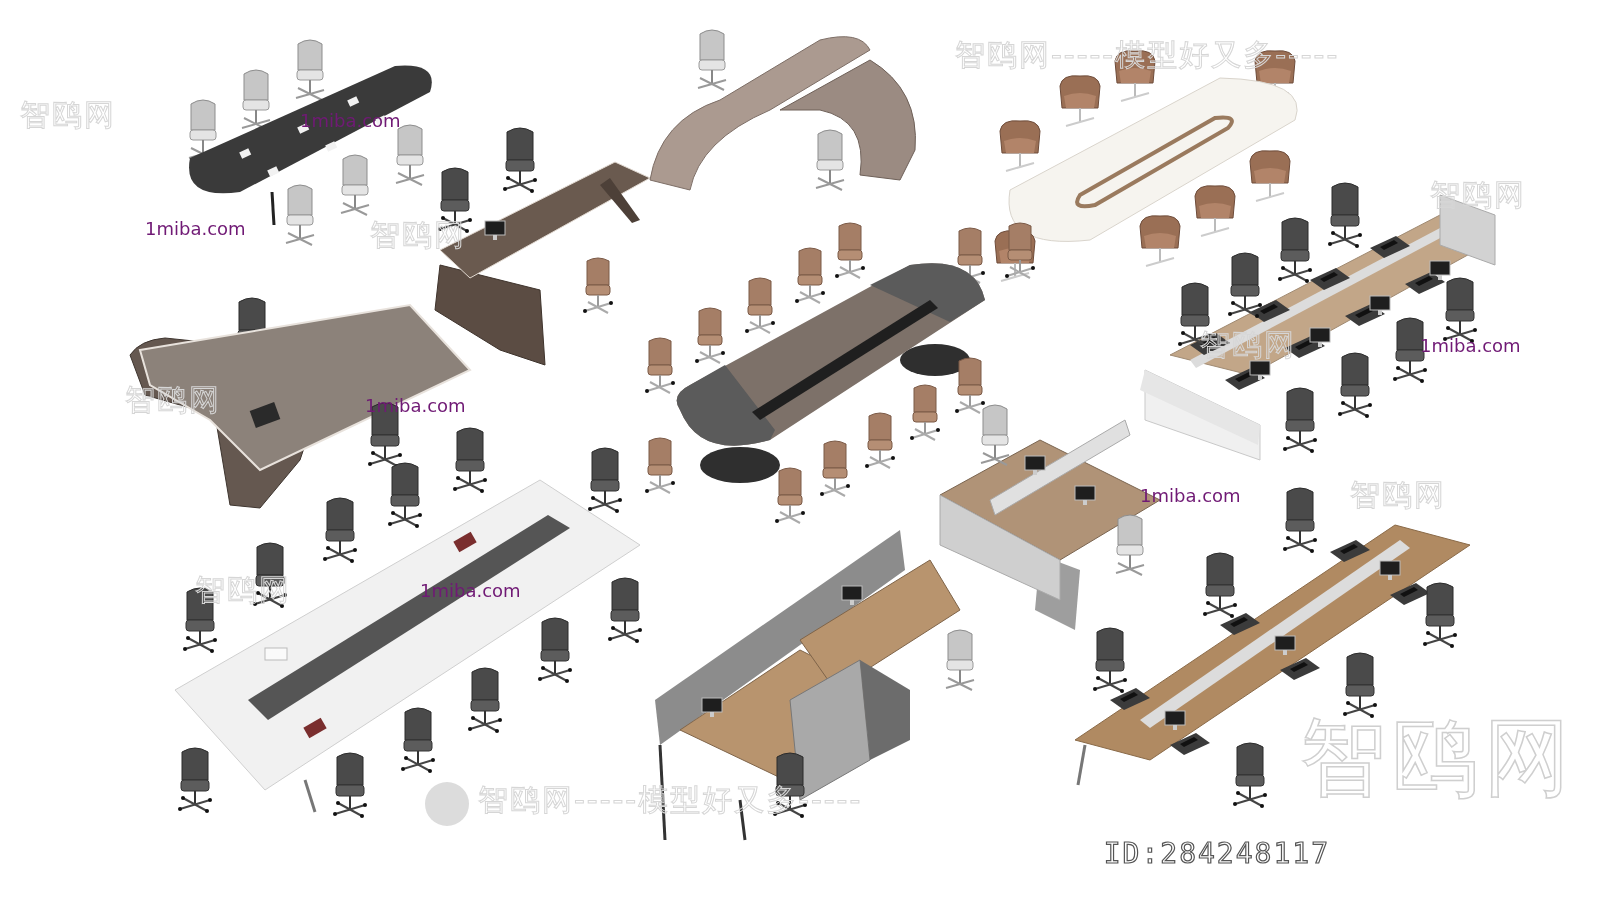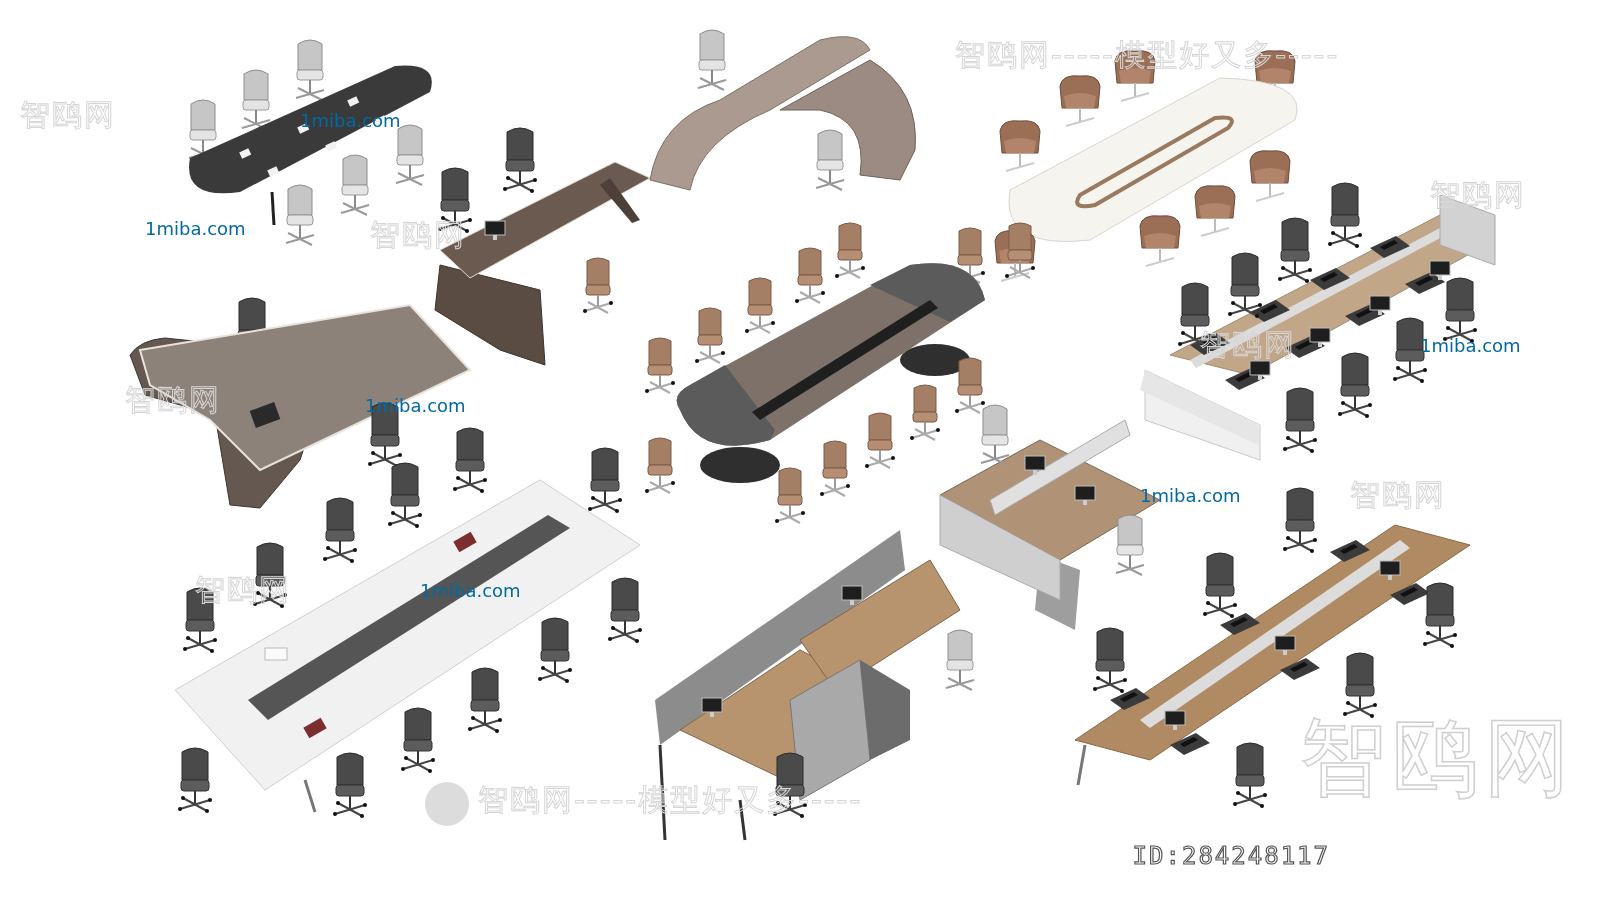--- a/index.html
+++ b/index.html
@@ -1,22 +1,22 @@
 <!DOCTYPE html>
 <html><head>
 <meta charset="utf-8">
 <style>
   html,body{margin:0;padding:0;background:#ffffff;}
   body{width:1600px;height:900px;position:relative;overflow:hidden;font-family:"DejaVu Sans",sans-serif;}
   .scene{position:absolute;left:0;top:0;width:1388px;height:900px;}
   .wm{position:absolute;color:transparent;-webkit-text-stroke:1px #d6d6d6;font-family:"DejaVu Sans",sans-serif;white-space:nowrap;letter-spacing:2px;}
   .wm-small{font-size:30px;}
-  .wm-dom{position:absolute;color:#0369a1;font-size:18px;font-family:"DejaVu Sans",sans-serif;white-space:nowrap;}
+  .wm-dom{position:absolute;color:#701a75;font-size:18px;font-family:"DejaVu Sans",sans-serif;white-space:nowrap;}
   .wm-big{font-size:86px;-webkit-text-stroke:1.5px #cfcfcf;letter-spacing:6px;}
-  .idtag{position:absolute;right:58px;bottom:30px;font-size:24px;font-family:"DejaVu Sans Mono",monospace;color:#fff;-webkit-text-stroke:1.2px #555;letter-spacing:2px;}
+  .idtag{position:absolute;right:58px;bottom:30px;font-size:28px;font-family:"DejaVu Sans Mono",monospace;color:#fff;-webkit-text-stroke:1.2px #555;letter-spacing:2px;}
   .logo-circle{position:absolute;width:44px;height:44px;border-radius:50%;background:#dcdcdc;}
 </style>
 </head>
 <body>
 
 <div class="scene">
 <svg width="1600" height="900" viewBox="0 0 1600 900" xmlns="http://www.w3.org/2000/svg">
   <defs>
     <g id="meshchair">
       <path d="M-12,-26 Q0,-34 12,-26 L12,0 L-12,0 Z" fill="#c6c6c6" stroke="#8d8d8d" stroke-width="1"></path>

